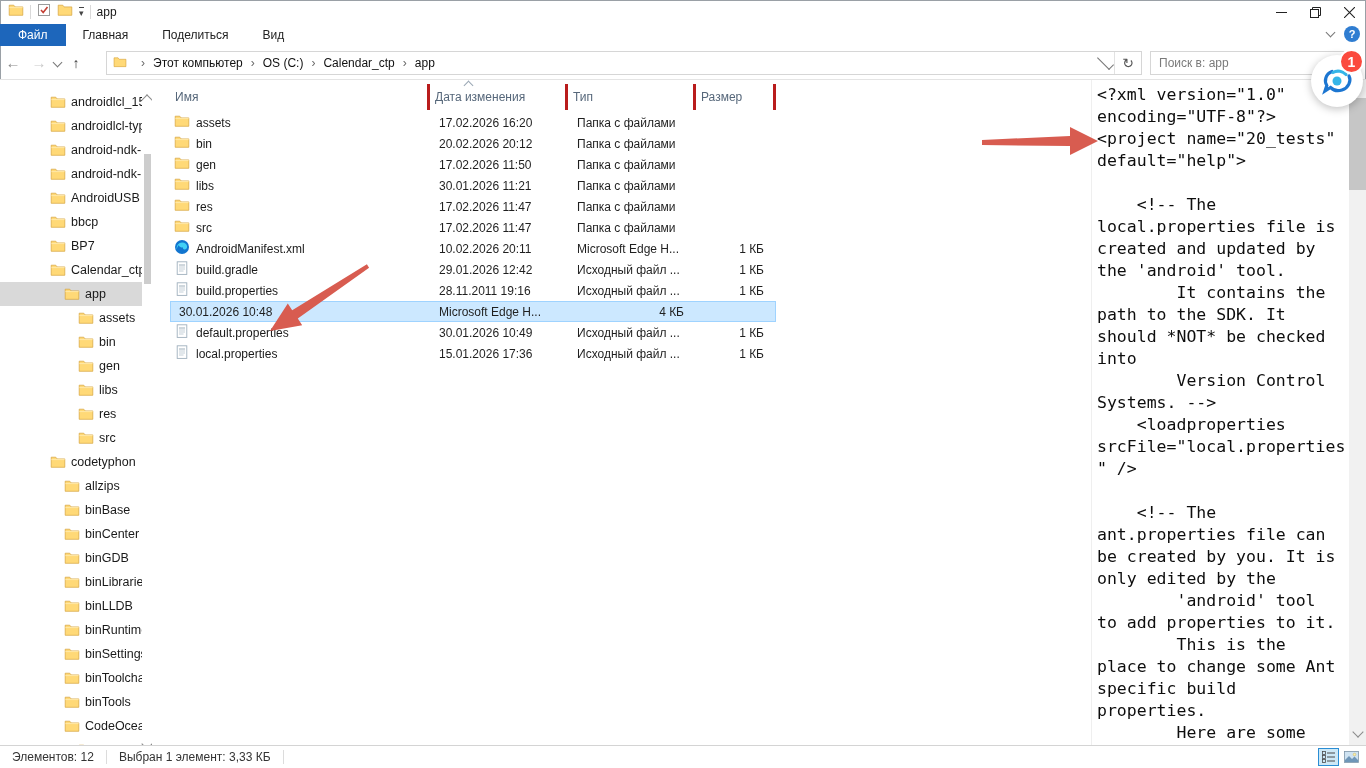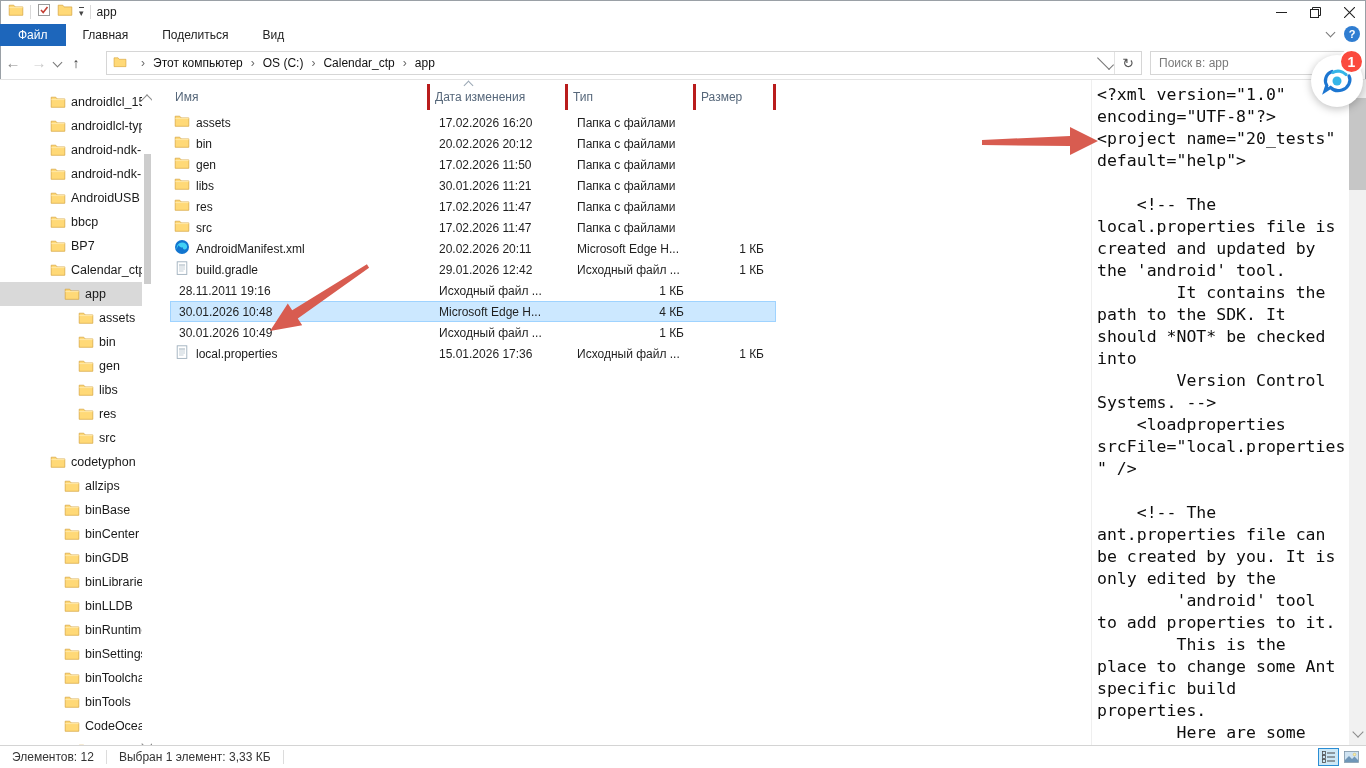--- a/index.html
+++ b/index.html
@@ -522,48 +522,64 @@
             <div class="cell size"></div>
           </div>
           <div class="frow cols">
             <div class="cell-name">
               <span class="ficon"><svg width="16" height="16" viewBox="0 0 16 16">
                   <circle cx="8" cy="8" r="7" fill="#1275cf"></circle>
                   <path d="M2.6 10.4C2.3 6.6 4.7 3.6 8.1 3.6c3 0 5 1.9 5 4.2 0 1.6-1 2.6-2.5 2.6-1 0-1.7-.6-1.7-1.4 0-.3 0-.5.1-.8-.4.2-1 .3-1.6.2C5.9 8.2 5 7.3 4.8 6c-1 1.1-1.7 2.7-2.2 4.4z" fill="#41d0f5"></path>
                 </svg></span>
               <span>AndroidManifest.xml</span>
             </div>
-            <div class="cell ">20.02.2026 20:11</div>
+            <div class="cell ">10.02.2026 20:11</div>
             <div class="cell ">Microsoft Edge H...</div>
             <div class="cell size">1 КБ</div>
           </div>
           <div class="frow cols">
             <div class="cell-name">
               <span class="ficon"><svg width="16" height="16" viewBox="0 0 16 16">
                   <rect x="3.2" y="1.8" width="9.6" height="12.6" fill="#fff" stroke="#9fb0bd" stroke-width="0.9"></rect>
                   <path d="M5 5h6" stroke="#93a5b2" stroke-width="0.9"></path>
                   <path d="M5 7h6M5 9h6M5 11h4.5" stroke="#bdc9d2" stroke-width="0.9"></path>
                 </svg></span>
               <span>build.gradle</span>
             </div>
             <div class="cell ">29.01.2026 12:42</div>
             <div class="cell ">Исходный файл ...</div>
             <div class="cell size">1 КБ</div>
           </div>
           <div class="frow cols">
+            <div class="cell-name">
+              <span class="ficon"><svg width="16" height="16" viewBox="0 0 16 16">
+                  <rect x="3.2" y="1.8" width="9.6" height="12.6" fill="#fff" stroke="#9fb0bd" stroke-width="0.9"></rect>
+                  <path d="M5 5h6" stroke="#93a5b2" stroke-width="0.9"></path>
+                  <path d="M5 7h6M5 9h6M5 11h4.5" stroke="#bdc9d2" stroke-width="0.9"></path>
+                </svg></span>
+              <span>build.properties</span>
+            </div>
             <div class="cell ">28.11.2011 19:16</div>
             <div class="cell ">Исходный файл ...</div>
             <div class="cell size">1 КБ</div>
           </div>
           <div class="frow cols sel">
             <div class="cell ">30.01.2026 10:48</div>
             <div class="cell ">Microsoft Edge H...</div>
             <div class="cell size">4 КБ</div>
           </div>
           <div class="frow cols">
+            <div class="cell-name">
+              <span class="ficon"><svg width="16" height="16" viewBox="0 0 16 16">
+                  <rect x="3.2" y="1.8" width="9.6" height="12.6" fill="#fff" stroke="#9fb0bd" stroke-width="0.9"></rect>
+                  <path d="M5 5h6" stroke="#93a5b2" stroke-width="0.9"></path>
+                  <path d="M5 7h6M5 9h6M5 11h4.5" stroke="#bdc9d2" stroke-width="0.9"></path>
+                </svg></span>
+              <span>default.properties</span>
+            </div>
             <div class="cell ">30.01.2026 10:49</div>
             <div class="cell ">Исходный файл ...</div>
             <div class="cell size">1 КБ</div>
           </div>
           <div class="frow cols">
             <div class="cell-name">
               <span class="ficon"><svg width="16" height="16" viewBox="0 0 16 16">
                   <rect x="3.2" y="1.8" width="9.6" height="12.6" fill="#fff" stroke="#9fb0bd" stroke-width="0.9"></rect>
                   <path d="M5 5h6" stroke="#93a5b2" stroke-width="0.9"></path>
                   <path d="M5 7h6M5 9h6M5 11h4.5" stroke="#bdc9d2" stroke-width="0.9"></path>

